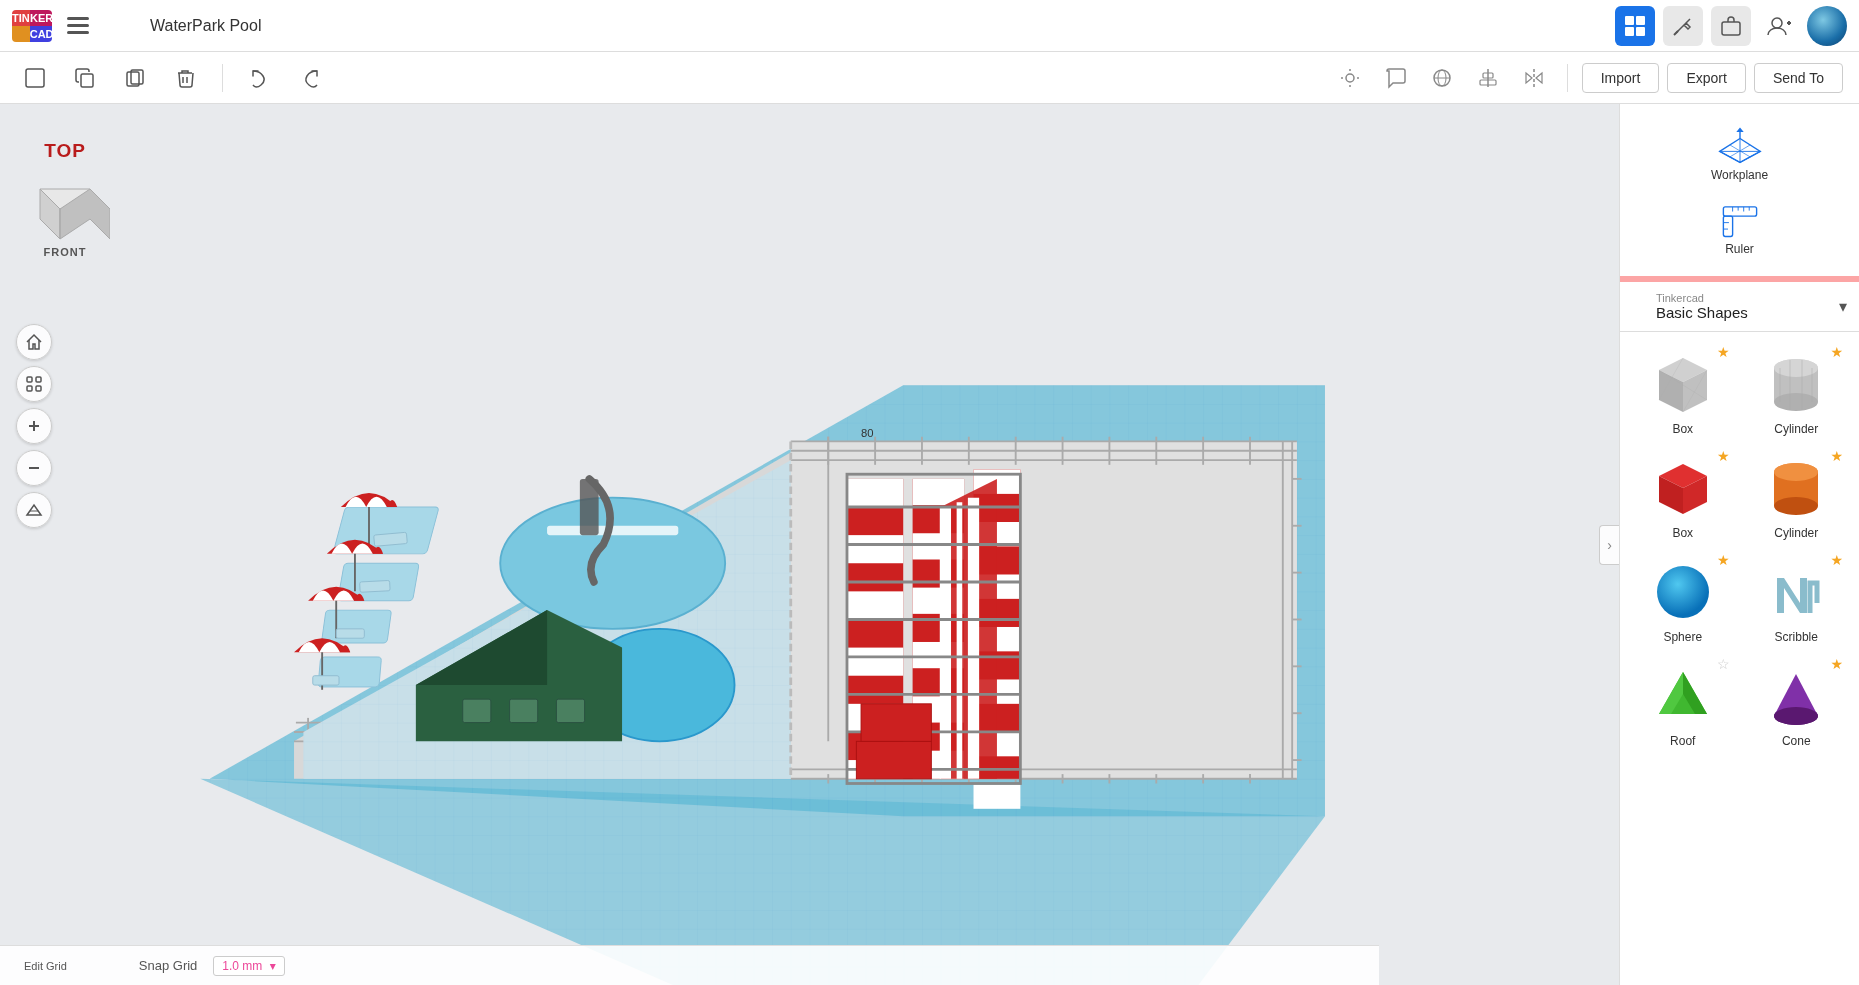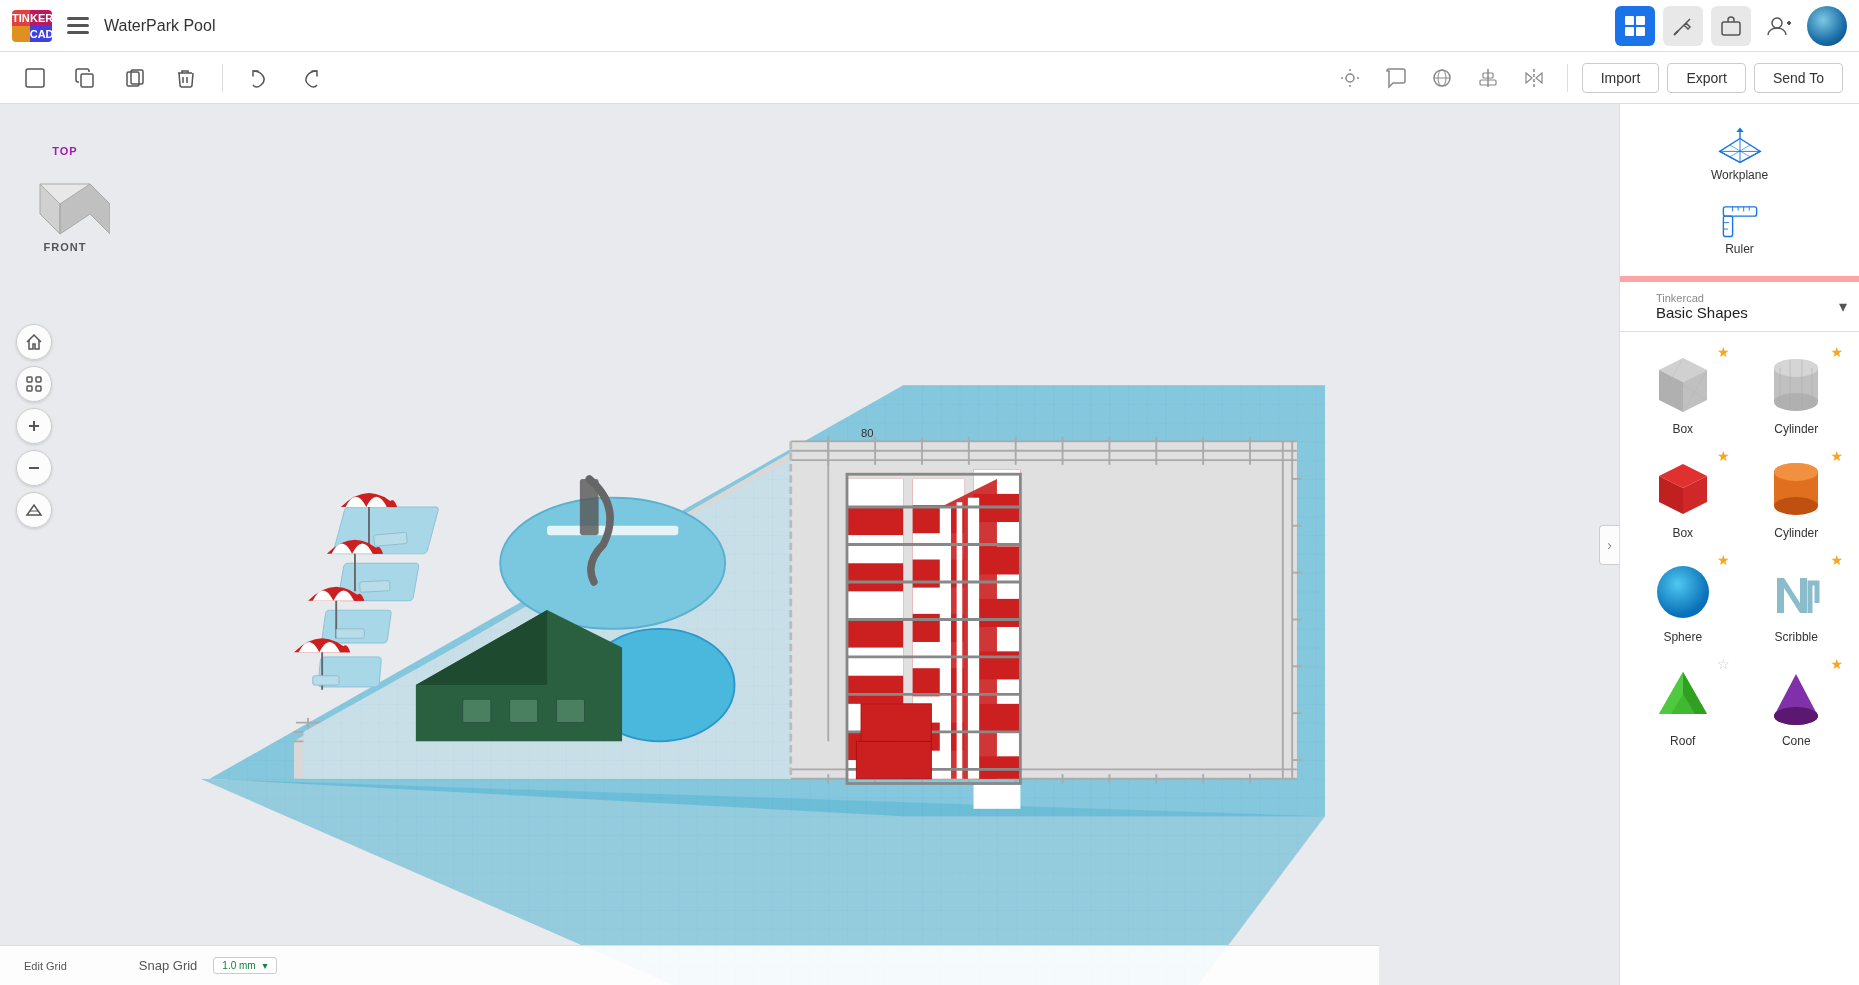--- a/index.html
+++ b/index.html
@@ -24,21 +24,21 @@
       grid-template-rows: 1fr 1fr;
       border-radius: 4px;
       overflow: hidden;
     }
     .logo-cell { display: flex; align-items: center; justify-content: center; font-weight: bold; font-size: 11px; color: #fff; }
     .logo-tin { background: #e04040; }
     .logo-ker { background: #be185d; }
     .logo-cad { background: #4040e0; }
     .logo-blank { background: #e09020; }
     .nav-icon { width: 28px; height: 28px; cursor: pointer; display: flex; align-items: center; justify-content: center; color: #555; font-size: 18px; }
-    .project-name { font-size: 16px; color: #333; font-weight: 500; flex: 1; }
+    .project-name { font-size: 16px; color: #333; font-weight: 500; flex: 1; margin-left: 46px; }
     .nav-right { display: flex; align-items: center; gap: 8px; }
     .nav-btn-icon { width: 40px; height: 40px; border-radius: 6px; display: flex; align-items: center; justify-content: center; cursor: pointer; color: #fff; font-size: 20px; }
     .nav-btn-icon.active { background: #1a73e8; }
     .nav-btn-icon.inactive { background: #e8e8e8; color: #555; }
     .nav-add-user { width: 40px; height: 40px; display: flex; align-items: center; justify-content: center; cursor: pointer; font-size: 22px; color: #555; }
     .nav-avatar { width: 40px; height: 40px; border-radius: 50%; background: radial-gradient(circle at 40% 35%, #7ec8e3 0%, #1a6ea8 60%, #0d3d6b 100%); cursor: pointer; }
 
     
     .toolbar {
       height: 52px;
@@ -229,22 +229,22 @@
     }
     .edit-grid-btn {
       font-size: 11px;
       color: #555;
       cursor: pointer;
       padding: 4px 8px;
       border-radius: 3px;
     }
     .snap-grid-label { font-size: 13px; color: #555; margin-left: 48px; }
     .snap-grid-value {
-      font-size: 10px;
-      color: #15803d;
+      font-size: 12px;
+      color: #ec4899;
       border: 1px solid #ccc;
       border-radius: 3px;
       padding: 2px 8px;
       cursor: pointer;
       background: #fff;
     }
 
     
     .scene-svg { position: absolute; top: 0; left: 0; width: 100%; height: 100%; }
   </style>
@@ -378,21 +378,21 @@
     <button class="top-action-btn">Send To</button>
   </div>
 </div>
 
 <div class="main-content">
 
   <div class="viewport">
 
     <div class="view-cube">
       <div style="display:flex; flex-direction:column; align-items:center;">
-        <div style="font-size:11px; font-weight:bold; color:#a21caf; letter-spacing:1px; margin-bottom:2px;margin-top:40px;">TOP</div>
+        <div style="font-size:19px; font-weight:bold; color:#b91c1c; letter-spacing:1px; margin-bottom:2px;margin-top:40px;">TOP</div>
         <svg class="cube-svg" viewBox="0 0 90 70">
 
           <polygon points="20,15 70,15 90,35 40,35" fill="#e8e8e8" stroke="#aaa" stroke-width="1"></polygon>
 
           <polygon points="20,15 40,35 40,65 20,45" fill="#d0d0d0" stroke="#aaa" stroke-width="1"></polygon>
 
           <polygon points="70,15 90,35 90,65 70,45 40,65 40,35" fill="#c0c0c0" stroke="#aaa" stroke-width="1"></polygon>
 
           <line x1="40" y1="35" x2="40" y2="65" stroke="#aaa" stroke-width="1"></line>
         </svg>

